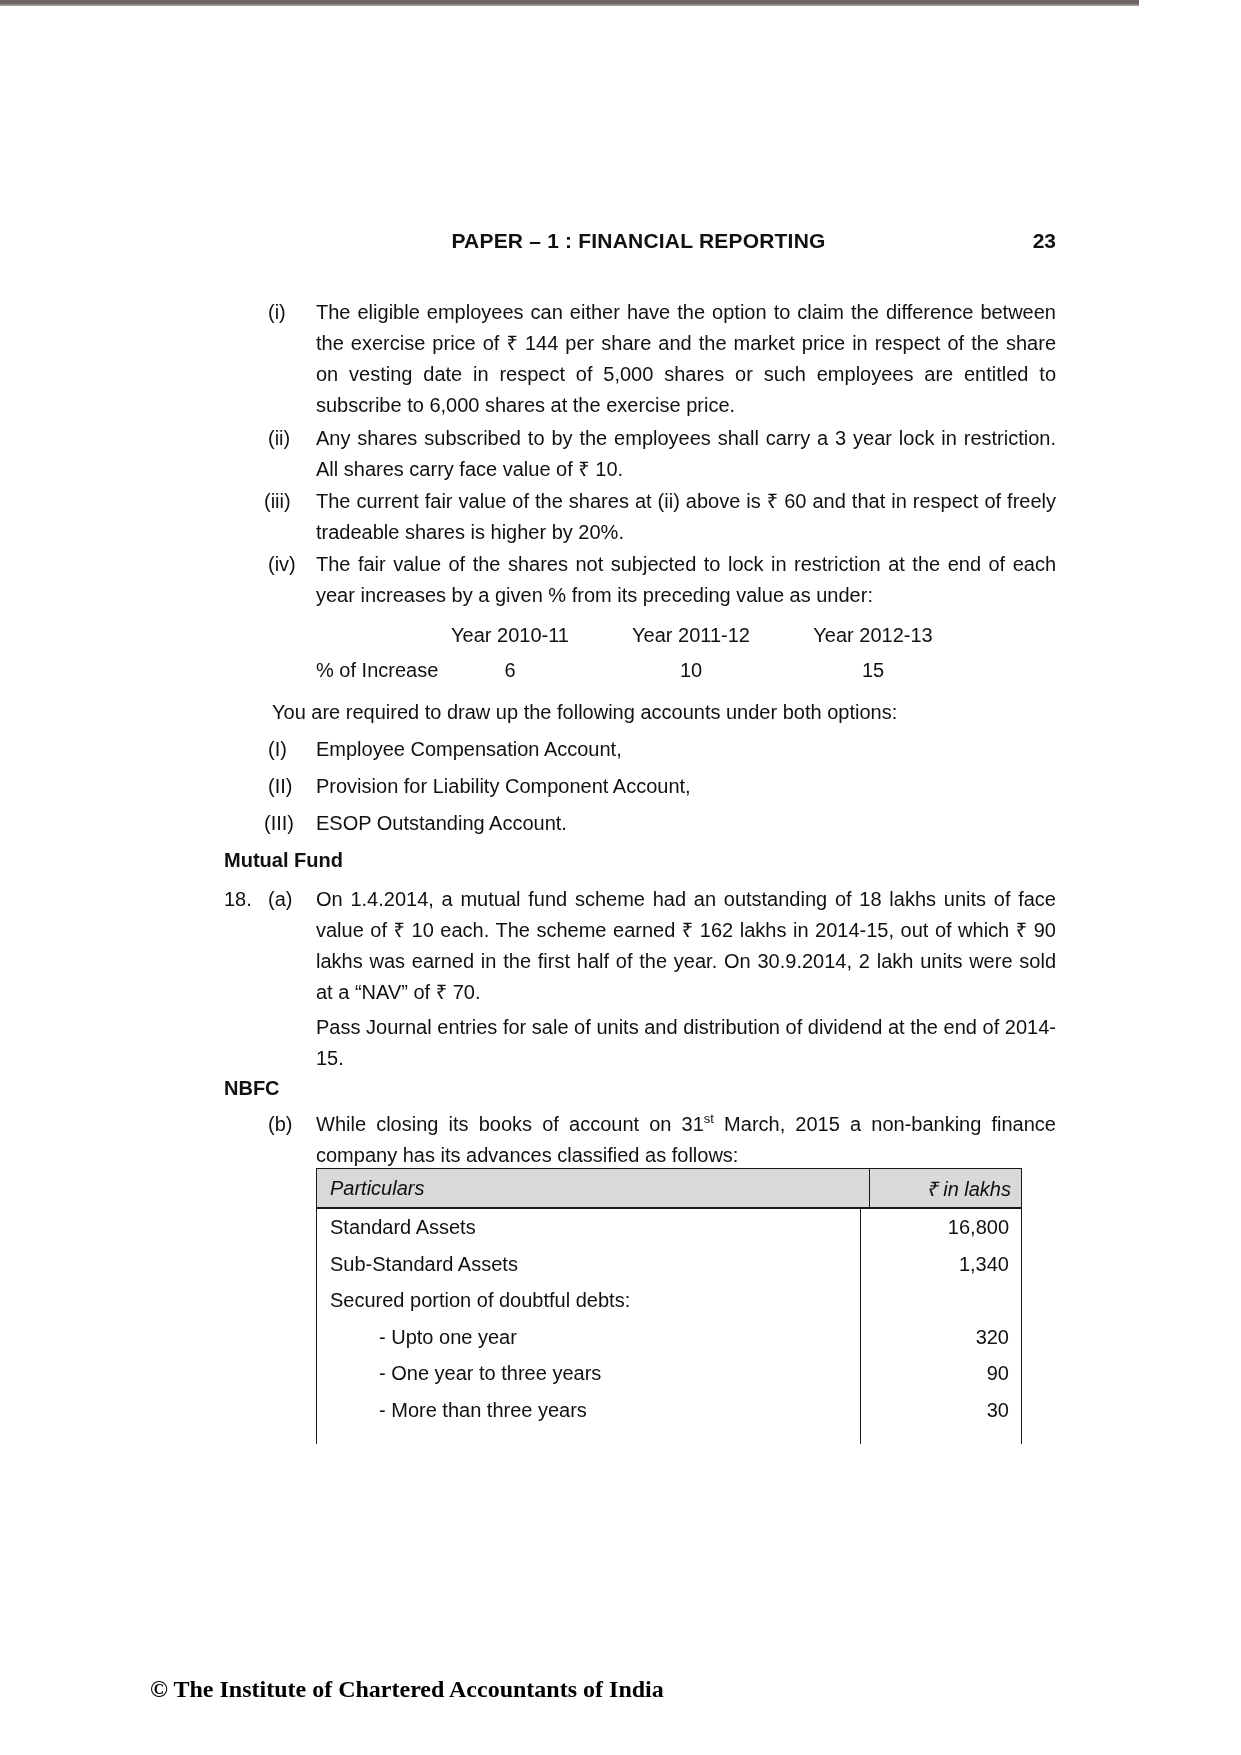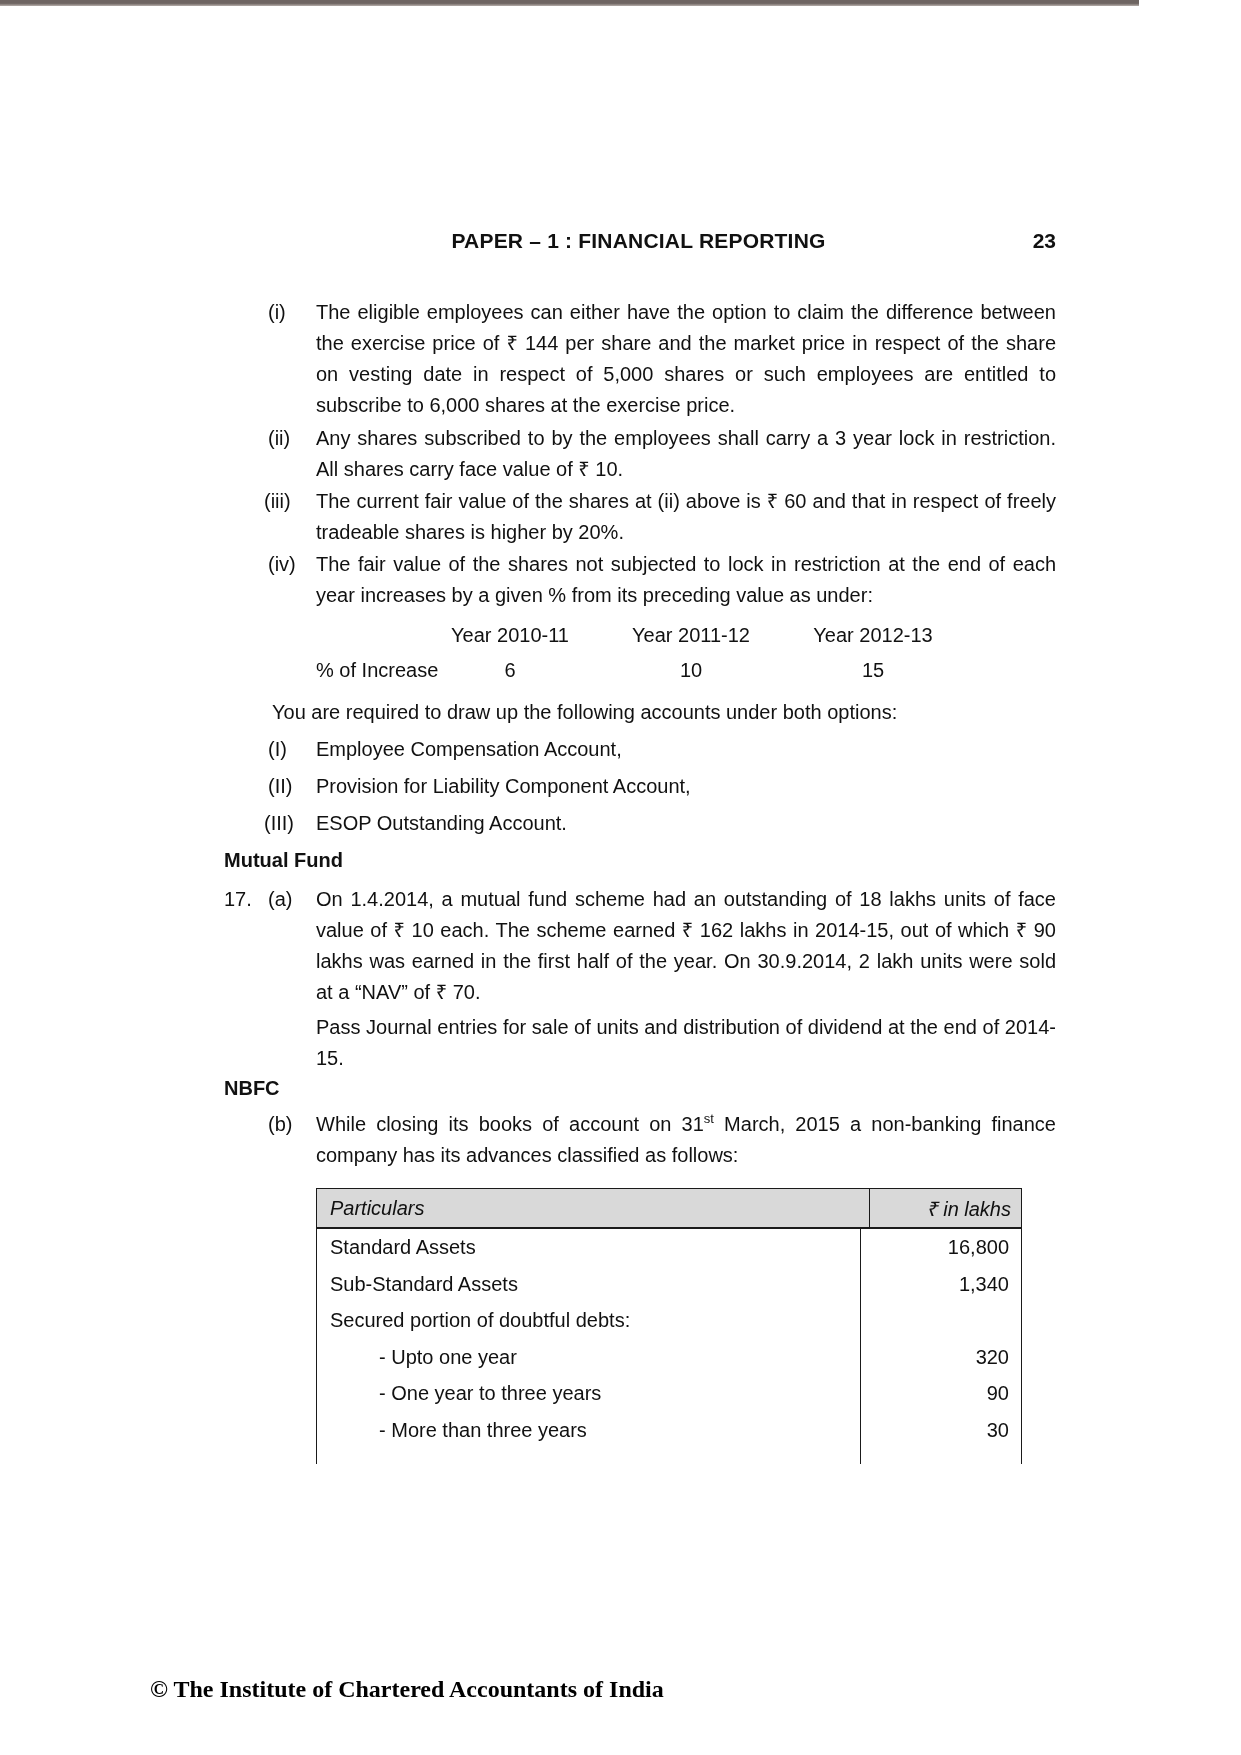--- a/index.html
+++ b/index.html
@@ -39,21 +39,21 @@
   .qnum { position:absolute; left:224px; font-size:20px; line-height:31px; }
   .intro-line { position:absolute; left:272px; font-size:20px; line-height:31px; }
   .yr-cell { position:absolute; width:190px; text-align:center; font-size:20px; line-height:31px; }
   .yr-label { position:absolute; left:316px; font-size:20px; line-height:31px; }
   sup { font-size:13px; vertical-align:super; line-height:0; }
 
   .adv-table { position:absolute; left:316px; top:1168px; width:706px; height:276px; font-size:20px; }
   .adv-header {
     display:flex; height:41px; align-items:center;
     background:#d9d9d9; font-style:italic;
-    border:1px solid #1a1a1a; border-bottom:2px solid #1a1a1a;margin-top:20px;
+    border:1px solid #1a1a1a; border-bottom:2px solid #1a1a1a;
   }
   .adv-h-left  { flex:1; padding-left:13px; }
   .adv-h-right { width:152px; text-align:right; padding-right:10px; border-left:1px solid #1a1a1a; align-self:stretch; display:flex; align-items:center; justify-content:flex-end; }
   .adv-body {
     position:relative; height:235px;
     border-left:1px solid #1a1a1a; border-right:1px solid #1a1a1a;
     padding-top:7px;
   }
   .adv-divider { position:absolute; top:0; bottom:0; left:543px; width:1px; background:#1a1a1a; }
   .adv-row { display:flex; height:36.5px; }
@@ -105,21 +105,21 @@
   <div class="body-text" style="top:734px; text-align:left">Employee Compensation Account,</div>
 
   <div class="marker" style="top:771px">(II)</div>
   <div class="body-text" style="top:771px; text-align:left">Provision for Liability Component Account,</div>
 
   <div class="marker marker-wide" style="top:808px">(III)</div>
   <div class="body-text" style="top:808px; text-align:left">ESOP Outstanding Account.</div>
 
   <div class="heading" style="top:845px">Mutual Fund</div>
 
-  <div class="qnum" style="top:884px">17.</div>
+  <div class="qnum" style="top:884px">18.</div>
   <div class="marker" style="top:884px">(a)</div>
   <div class="body-text" style="top:884px">On 1.4.2014, a mutual fund scheme had an outstanding of 18 lakhs units of face value of ₹ 10 each.  The scheme earned ₹ 162 lakhs in 2014-15, out of which ₹ 90 lakhs was earned in the first half of the year.  On 30.9.2014, 2 lakh units were sold at a “NAV” of ₹ 70.</div>
 
   <div class="body-text" style="top:1012px">Pass Journal entries for sale of units and distribution of dividend at the end of 2014-15.</div>
 
   <div class="heading" style="top:1073px">NBFC</div>
 
   <div class="marker" style="top:1109px">(b)</div>
   <div class="body-text" style="top:1109px"><span>While closing its books of account on 31</span><sup>st</sup><span> March, 2015 a non-banking finance company has its advances classified as follows:</span></div>
 

